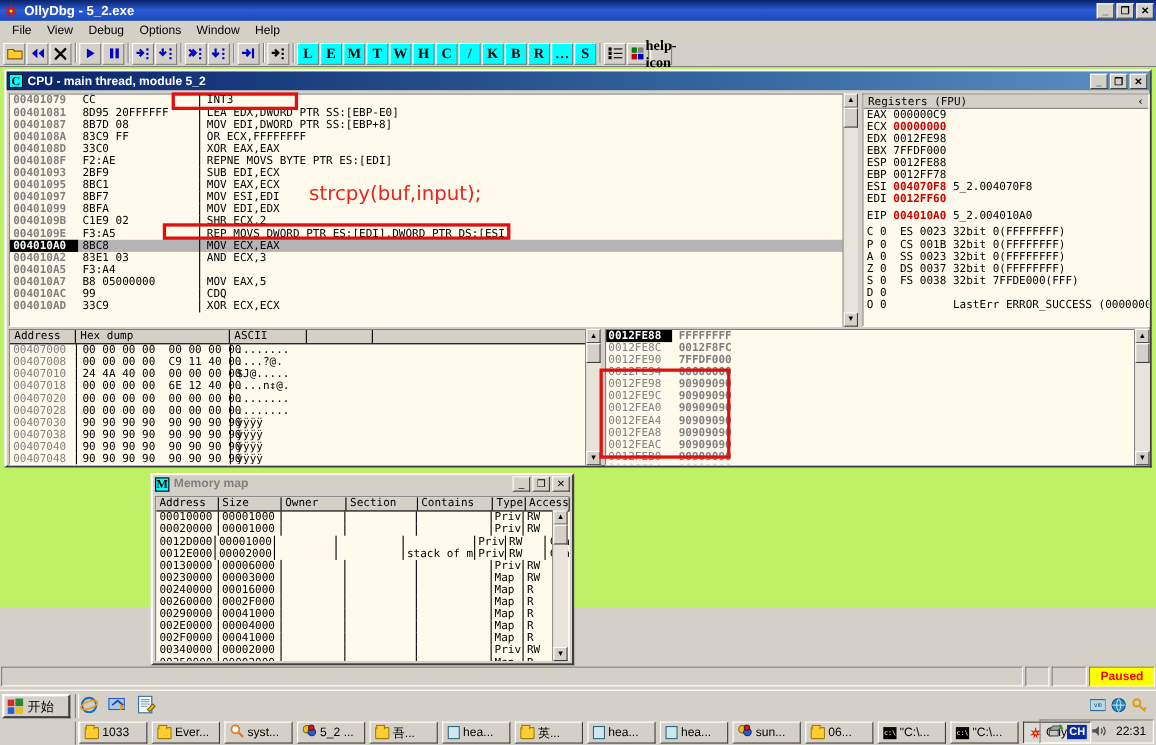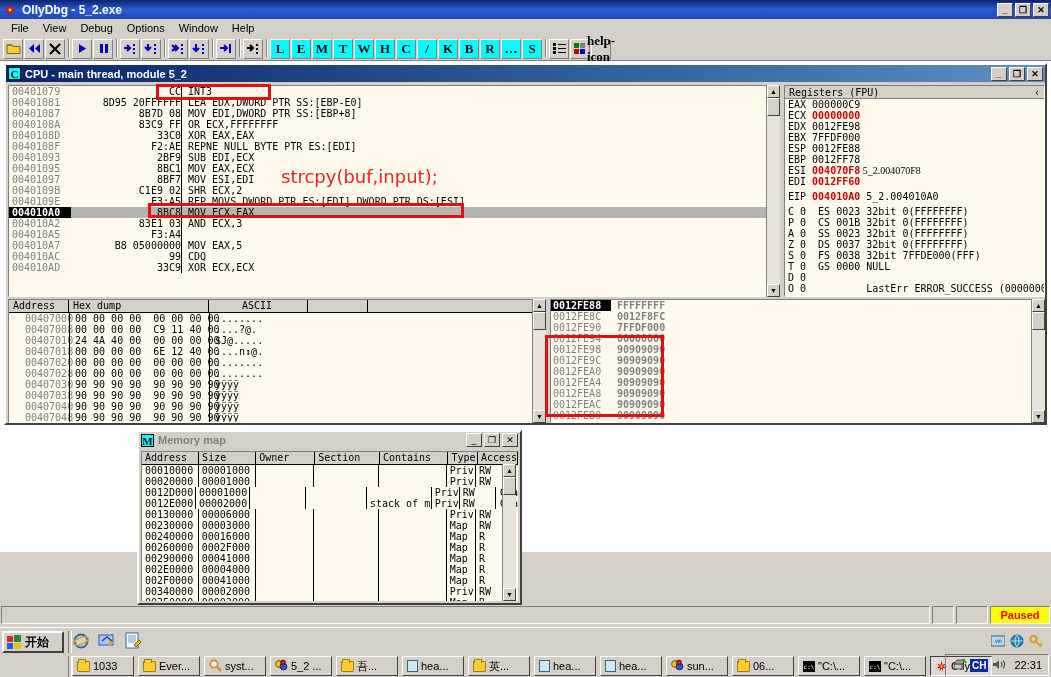--- a/index.html
+++ b/index.html
@@ -8,21 +8,21 @@
     overflow: hidden;
     background: #d4d0c8;
     font-family: "Liberation Sans", sans-serif;
     font-size: 11px;
   }
   * { box-sizing: border-box; }
 
   .app {
     position: relative;
     width: 1051px; height: 552px;
-    background: #ffffff;
+    background: #bef264;
   }
 
   
   .titlebar {
     position: absolute; left: 0; top: 0; width: 1051px; height: 19px;
     background: linear-gradient(to bottom, #0a246a 0%, #2a5ad7 50%, #1b49b5 100%);
     display: flex; align-items: center;
     color: #fff;
     font-weight: bold; font-size: 12px;
     padding-left: 2px;
@@ -113,23 +113,23 @@
   .disasm {
     position: absolute; left: 2px; top: 20px;
     width: 772px; height: 212px;
     background: #fffaec;
     border-top: 1px solid #808080; border-left: 1px solid #808080;
     border-right: 1px solid #fff; border-bottom: 1px solid #fff;
     overflow: hidden;
   }
   .drow { display: flex; height: 11px; white-space: pre; }
   .drow.sel { background: #b4b4b4; }
-  .d-addr { width: 62px; color: #808080; padding-left: 3px; }
+  .d-addr { width: 62px; color: #808080; padding-left: 3px; font-weight: bold; }
   .drow.sel .d-addr { background: #000; color: #fff; font-weight: bold; }
-  .d-hex { width: 110px; color: #000; padding-left: 4px; text-align: right; }
+  .d-hex { width: 110px; color: #000; padding-left: 4px; }
   .d-sep { width: 2px; border-left: 1px solid #000; }
   .d-txt { color: #000; padding-left: 5px; }
 
   .vscroll {
     position: absolute; width: 14px;
     background: #d4d0c8;
     border-left: 1px solid #808080;
   }
   .vs-btn {
     height: 13px; background: #d4d0c8;
@@ -156,39 +156,39 @@
   .regs-hdr {
     height: 13px; background: #d4d0c8;
     border-bottom: 1px solid #808080;
     display: flex; align-items: center; justify-content: space-between;
     padding: 0 4px;
   }
   .reg-line { height: 11px; white-space: pre; color: #000; padding-left: 3px; }
   .reg-name { color: #000; }
   .reg-val-hi { color: #cc0000; font-weight: bold; }
   .reg-val { color: #000; }
-  .reg-cmt { color: #000; font-family: Liberation Serif, serif; }
+  .reg-cmt { color: #000; }
 
   
   .dump {
     position: absolute; left: 2px; top: 234px;
     width: 538px; height: 124px;
     background: #fffaec;
     border-top: 1px solid #808080; border-left: 1px solid #808080;
     border-right: 1px solid #fff; border-bottom: 1px solid #fff;
     overflow: hidden;
   }
   .dump-hdr {
     height: 13px; background: #d4d0c8;
     border-bottom: 1px solid #000;
     display: flex; white-space: pre;
   }
   .dh { border-right: 1px solid #000; padding-left: 4px; height: 12px; }
   .hrow { display: flex; height: 11px; white-space: pre; }
-  .h-addr { width: 60px; color: #808080; padding-left: 16px; }
+  .h-addr { width: 60px; color: #808080; padding-left: 3px; }
   .h-hex { width: 140px; color: #000; padding-left: 5px; border-left: 1px solid #000; }
   .h-asc { width: 70px; color: #000; padding-left: 5px; border-left: 1px solid #000; }
 
   
   .stack {
     position: absolute; left: 544px; top: 234px;
     width: 495px; height: 124px;
     background: #fffaec;
     border-top: 1px solid #808080; border-left: 1px solid #808080;
     border-right: 1px solid #fff; border-bottom: 1px solid #fff;
@@ -268,21 +268,21 @@
   .taskbar {
     position: absolute; left: 0; top: 627px; width: 1051px; height: 50px;
     background: #d4d0c8;
     border-top: 1px solid #fff;
   }
   .start-btn {
     position: absolute; left: 2px; top: 3px; width: 62px; height: 22px;
     background: #d4d0c8;
     border-top: 2px solid #fff; border-left: 2px solid #fff;
     border-right: 2px solid #404040; border-bottom: 2px solid #404040;
-    display: flex; align-items: center; font-weight: bold; font-size: 12px;
+    display: flex; align-items: center; font-weight: normal; font-size: 12px;
     padding-left: 2px;
   }
   .ql-sep {
     position: absolute; width: 4px; height: 22px;
     border-left: 1px solid #808080; border-right: 1px solid #fff;
   }
   .ql-icons { position: absolute; left: 72px; top: 4px; display: flex; gap: 8px; }
   .ql-icon { width: 18px; height: 18px; }
   .task-row { position: absolute; left: 72px; top: 28px; display: flex; gap: 4px; }
   .task-btn {
@@ -488,24 +488,25 @@
         <span class="win-btn">✕</span>
       </span>
     </div>
 
     <div class="disasm mono" id="disasm-pane">
         <div class="drow"><span class="d-addr">00401079</span><span class="d-hex">CC</span><span class="d-sep"></span><span class="d-txt">INT3</span></div>
         <div class="drow"><span class="d-addr">00401081</span><span class="d-hex">8D95 20FFFFFF</span><span class="d-sep"></span><span class="d-txt">LEA EDX,DWORD PTR SS:[EBP-E0]</span></div>
         <div class="drow"><span class="d-addr">00401087</span><span class="d-hex">8B7D 08</span><span class="d-sep"></span><span class="d-txt">MOV EDI,DWORD PTR SS:[EBP+8]</span></div>
         <div class="drow"><span class="d-addr">0040108A</span><span class="d-hex">83C9 FF</span><span class="d-sep"></span><span class="d-txt">OR ECX,FFFFFFFF</span></div>
         <div class="drow"><span class="d-addr">0040108D</span><span class="d-hex">33C0</span><span class="d-sep"></span><span class="d-txt">XOR EAX,EAX</span></div>
-        <div class="drow"><span class="d-addr">0040108F</span><span class="d-hex">F2:AE</span><span class="d-sep"></span><span class="d-txt">REPNE NULL BYTE PTR ES:[EDI]</span></div>
+        <div class="drow"><span class="d-addr">0040108F</span><span class="d-hex">F2:AE</span><span class="d-sep"></span><span class="d-txt">REPNE MOVS BYTE PTR ES:[EDI]</span></div>
         <div class="drow"><span class="d-addr">00401093</span><span class="d-hex">2BF9</span><span class="d-sep"></span><span class="d-txt">SUB EDI,ECX</span></div>
         <div class="drow"><span class="d-addr">00401095</span><span class="d-hex">8BC1</span><span class="d-sep"></span><span class="d-txt">MOV EAX,ECX</span></div>
         <div class="drow"><span class="d-addr">00401097</span><span class="d-hex">8BF7</span><span class="d-sep"></span><span class="d-txt">MOV ESI,EDI</span></div>
+        <div class="drow"><span class="d-addr">00401099</span><span class="d-hex">8BFA</span><span class="d-sep"></span><span class="d-txt">MOV EDI,EDX</span></div>
         <div class="drow"><span class="d-addr">0040109B</span><span class="d-hex">C1E9 02</span><span class="d-sep"></span><span class="d-txt">SHR ECX,2</span></div>
         <div class="drow"><span class="d-addr">0040109E</span><span class="d-hex">F3:A5</span><span class="d-sep"></span><span class="d-txt">REP MOVS DWORD PTR ES:[EDI],DWORD PTR DS:[ESI]</span></div>
         <div class="drow sel"><span class="d-addr">004010A0</span><span class="d-hex">8BC8</span><span class="d-sep"></span><span class="d-txt">MOV ECX,EAX</span></div>
         <div class="drow"><span class="d-addr">004010A2</span><span class="d-hex">83E1 03</span><span class="d-sep"></span><span class="d-txt">AND ECX,3</span></div>
         <div class="drow"><span class="d-addr">004010A5</span><span class="d-hex">F3:A4</span><span class="d-sep"></span></div>
         <div class="drow"><span class="d-addr">004010A7</span><span class="d-hex">B8 05000000</span><span class="d-sep"></span><span class="d-txt">MOV EAX,5</span></div>
         <div class="drow"><span class="d-addr">004010AC</span><span class="d-hex">99</span><span class="d-sep"></span><span class="d-txt">CDQ</span></div>
         <div class="drow"><span class="d-addr">004010AD</span><span class="d-hex">33C9</span><span class="d-sep"></span><span class="d-txt">XOR ECX,ECX</span></div>
       </div>
     <div class="vscroll" style="left:760px; top:20px; width:14px; height:212px;">
@@ -531,32 +532,31 @@
           <div class="reg-line"><span class="reg-name">ESI</span><span class="reg-val-hi"> 004070F8</span><span class="reg-cmt"> 5_2.004070F8</span></div>
           <div class="reg-line"><span class="reg-name">EDI</span><span class="reg-val-hi"> 0012FF60</span><span class="reg-cmt"></span></div>
           <div style="height: 4px;"></div>
           <div class="reg-line"><span>EIP</span><span class="reg-val-hi"> 004010A0</span><span> 5_2.004010A0</span></div>
           <div style="height: 4px;"></div>
           <div class="reg-line"><span>C 0</span><span>  ES 0023</span><span> 32bit 0(FFFFFFFF)</span></div>
           <div class="reg-line"><span>P 0</span><span>  CS 001B</span><span> 32bit 0(FFFFFFFF)</span></div>
           <div class="reg-line"><span>A 0</span><span>  SS 0023</span><span> 32bit 0(FFFFFFFF)</span></div>
           <div class="reg-line"><span>Z 0</span><span>  DS 0037</span><span> 32bit 0(FFFFFFFF)</span></div>
           <div class="reg-line"><span>S 0</span><span>  FS 0038</span><span> 32bit 7FFDE000(FFF)</span></div>
-          <div class="reg-line"><span>T 0</span><span>  GS 0000</span><span> NULL</span></div>
           <div class="reg-line"><span>D 0</span><span>         </span><span></span></div>
           <div class="reg-line"><span>O 0</span><span>         </span><span> LastErr ERROR_SUCCESS (00000000)</span></div>
           <div style="height: 3px;"></div>
         </div>
     </div>
 
     <div class="dump mono">
       <div class="dump-hdr mono">
         <span class="dh" style="width:60px;">Address</span>
         <span class="dh" style="width:140px;">Hex dump</span>
-        <span class="dh" style="width:70px;margin-left:29px;">ASCII</span>
+        <span class="dh" style="width:70px;">ASCII</span>
         <span class="dh" style="width:60px;"></span>
       </div>
       <div id="dump-body">
           <div class="hrow"><span class="h-addr">00407000</span><span class="h-hex">00 00 00 00  00 00 00 00</span><span class="h-asc">........</span></div>
           <div class="hrow"><span class="h-addr">00407008</span><span class="h-hex">00 00 00 00  C9 11 40 00</span><span class="h-asc">....?@.</span></div>
           <div class="hrow"><span class="h-addr">00407010</span><span class="h-hex">24 4A 40 00  00 00 00 00</span><span class="h-asc">$J@.....</span></div>
           <div class="hrow"><span class="h-addr">00407018</span><span class="h-hex">00 00 00 00  6E 12 40 00</span><span class="h-asc">....n↕@.</span></div>
           <div class="hrow"><span class="h-addr">00407020</span><span class="h-hex">00 00 00 00  00 00 00 00</span><span class="h-asc">........</span></div>
           <div class="hrow"><span class="h-addr">00407028</span><span class="h-hex">00 00 00 00  00 00 00 00</span><span class="h-asc">........</span></div>
           <div class="hrow"><span class="h-addr">00407030</span><span class="h-hex">90 90 90 90  90 90 90 90</span><span class="h-asc">ÿÿÿÿ</span></div>

